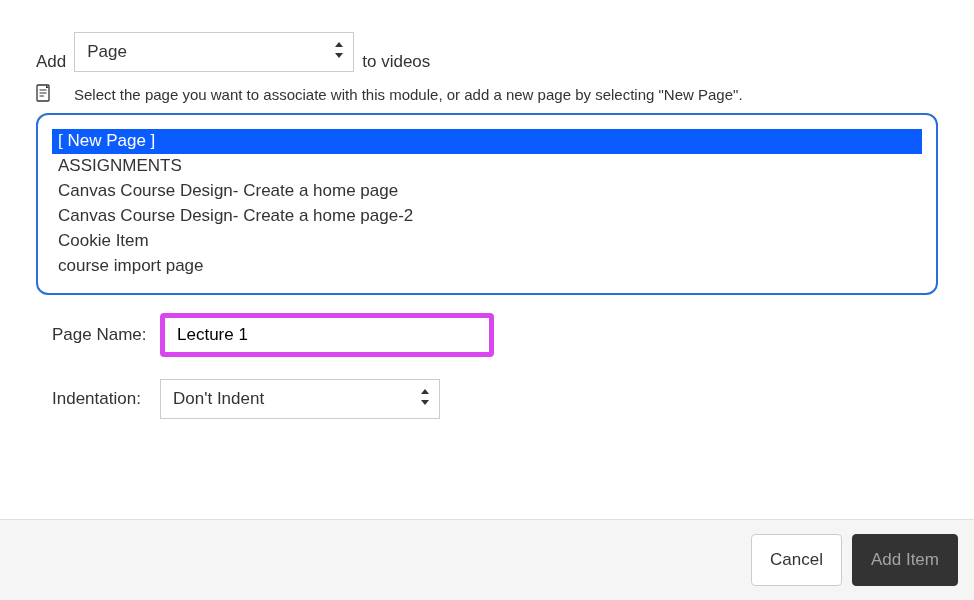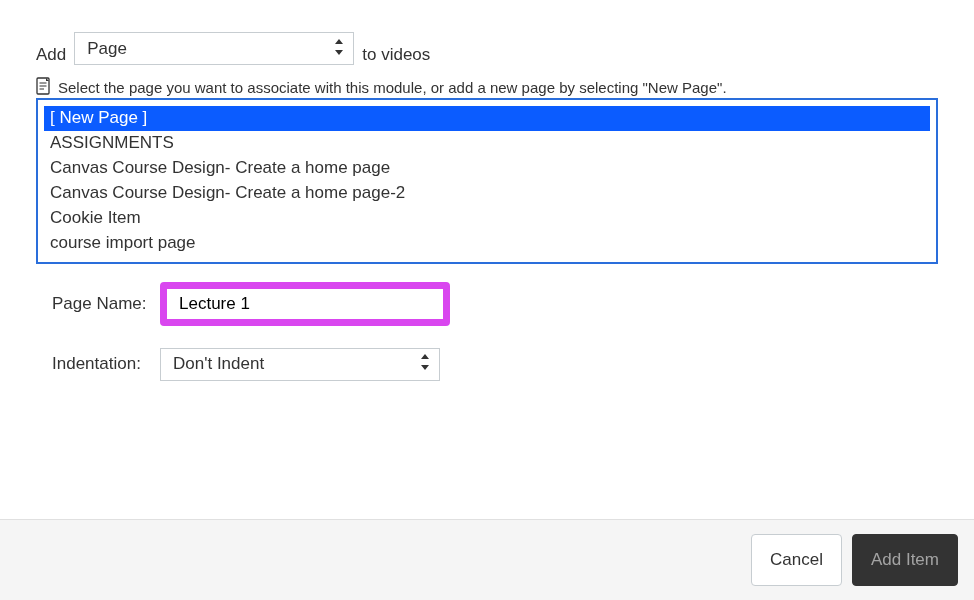--- a/index.html
+++ b/index.html
@@ -24,50 +24,51 @@
     .add-label, .to-label {
       font-size: 17px;
     }
     .select-wrap {
       position: relative;
       display: inline-block;
     }
     .select-box {
       border: 1px solid #c7cdd1;
       border-radius: 0;
-      height: 33px;
+      height: 40px;
       padding: 0 36px 0 12px;
       font-size: 17px;
       background: #fff;
       display: flex;
       align-items: center;
       min-width: 280px;
       cursor: pointer;
     }
     .select-arrows {
       position: absolute;
       right: 10px;
       top: 50%;
       transform: translateY(-50%);
       pointer-events: none;
     }
     .instruction-row {
       display: flex;
       align-items: center;
-      gap: 6px;
+      gap: 22px;
+      margin-bottom: 8px;
       font-size: 15px;
       color: #333;
     }
     .doc-icon {
       flex: 0 0 auto;
     }
     .list-box {
       border: 2px solid #2a6edb;
-      border-radius: 0;
-      padding: 6px;
+      border-radius: 12px;
+      padding: 14px;
       margin-bottom: 18px;
       background: #fff;
     }
     .list-inner {
       background: #fff;
     }
     .list-item {
       padding: 1px 6px;
       font-size: 17px;
       line-height: 1.35;
@@ -83,26 +84,26 @@
       align-items: center;
       gap: 10px;
       margin-bottom: 22px;
       margin-left: 16px;
     }
     .field-label {
       font-size: 17px;
       min-width: 98px;
     }
     .text-input {
-      border: 7px solid #d946ef;
+      border: 5px solid #d946ef;
       border-radius: 4px;
       height: 44px;
       padding: 0 12px;
       font-size: 17px;
-      width: 290px;
+      width: 334px;
     }
     .select-indent {
       min-width: 280px;
     }
     .footer {
       position: absolute;
       bottom: 0;
       left: 0;
       right: 0;
       border-top: 1px solid #e0e0e0;

